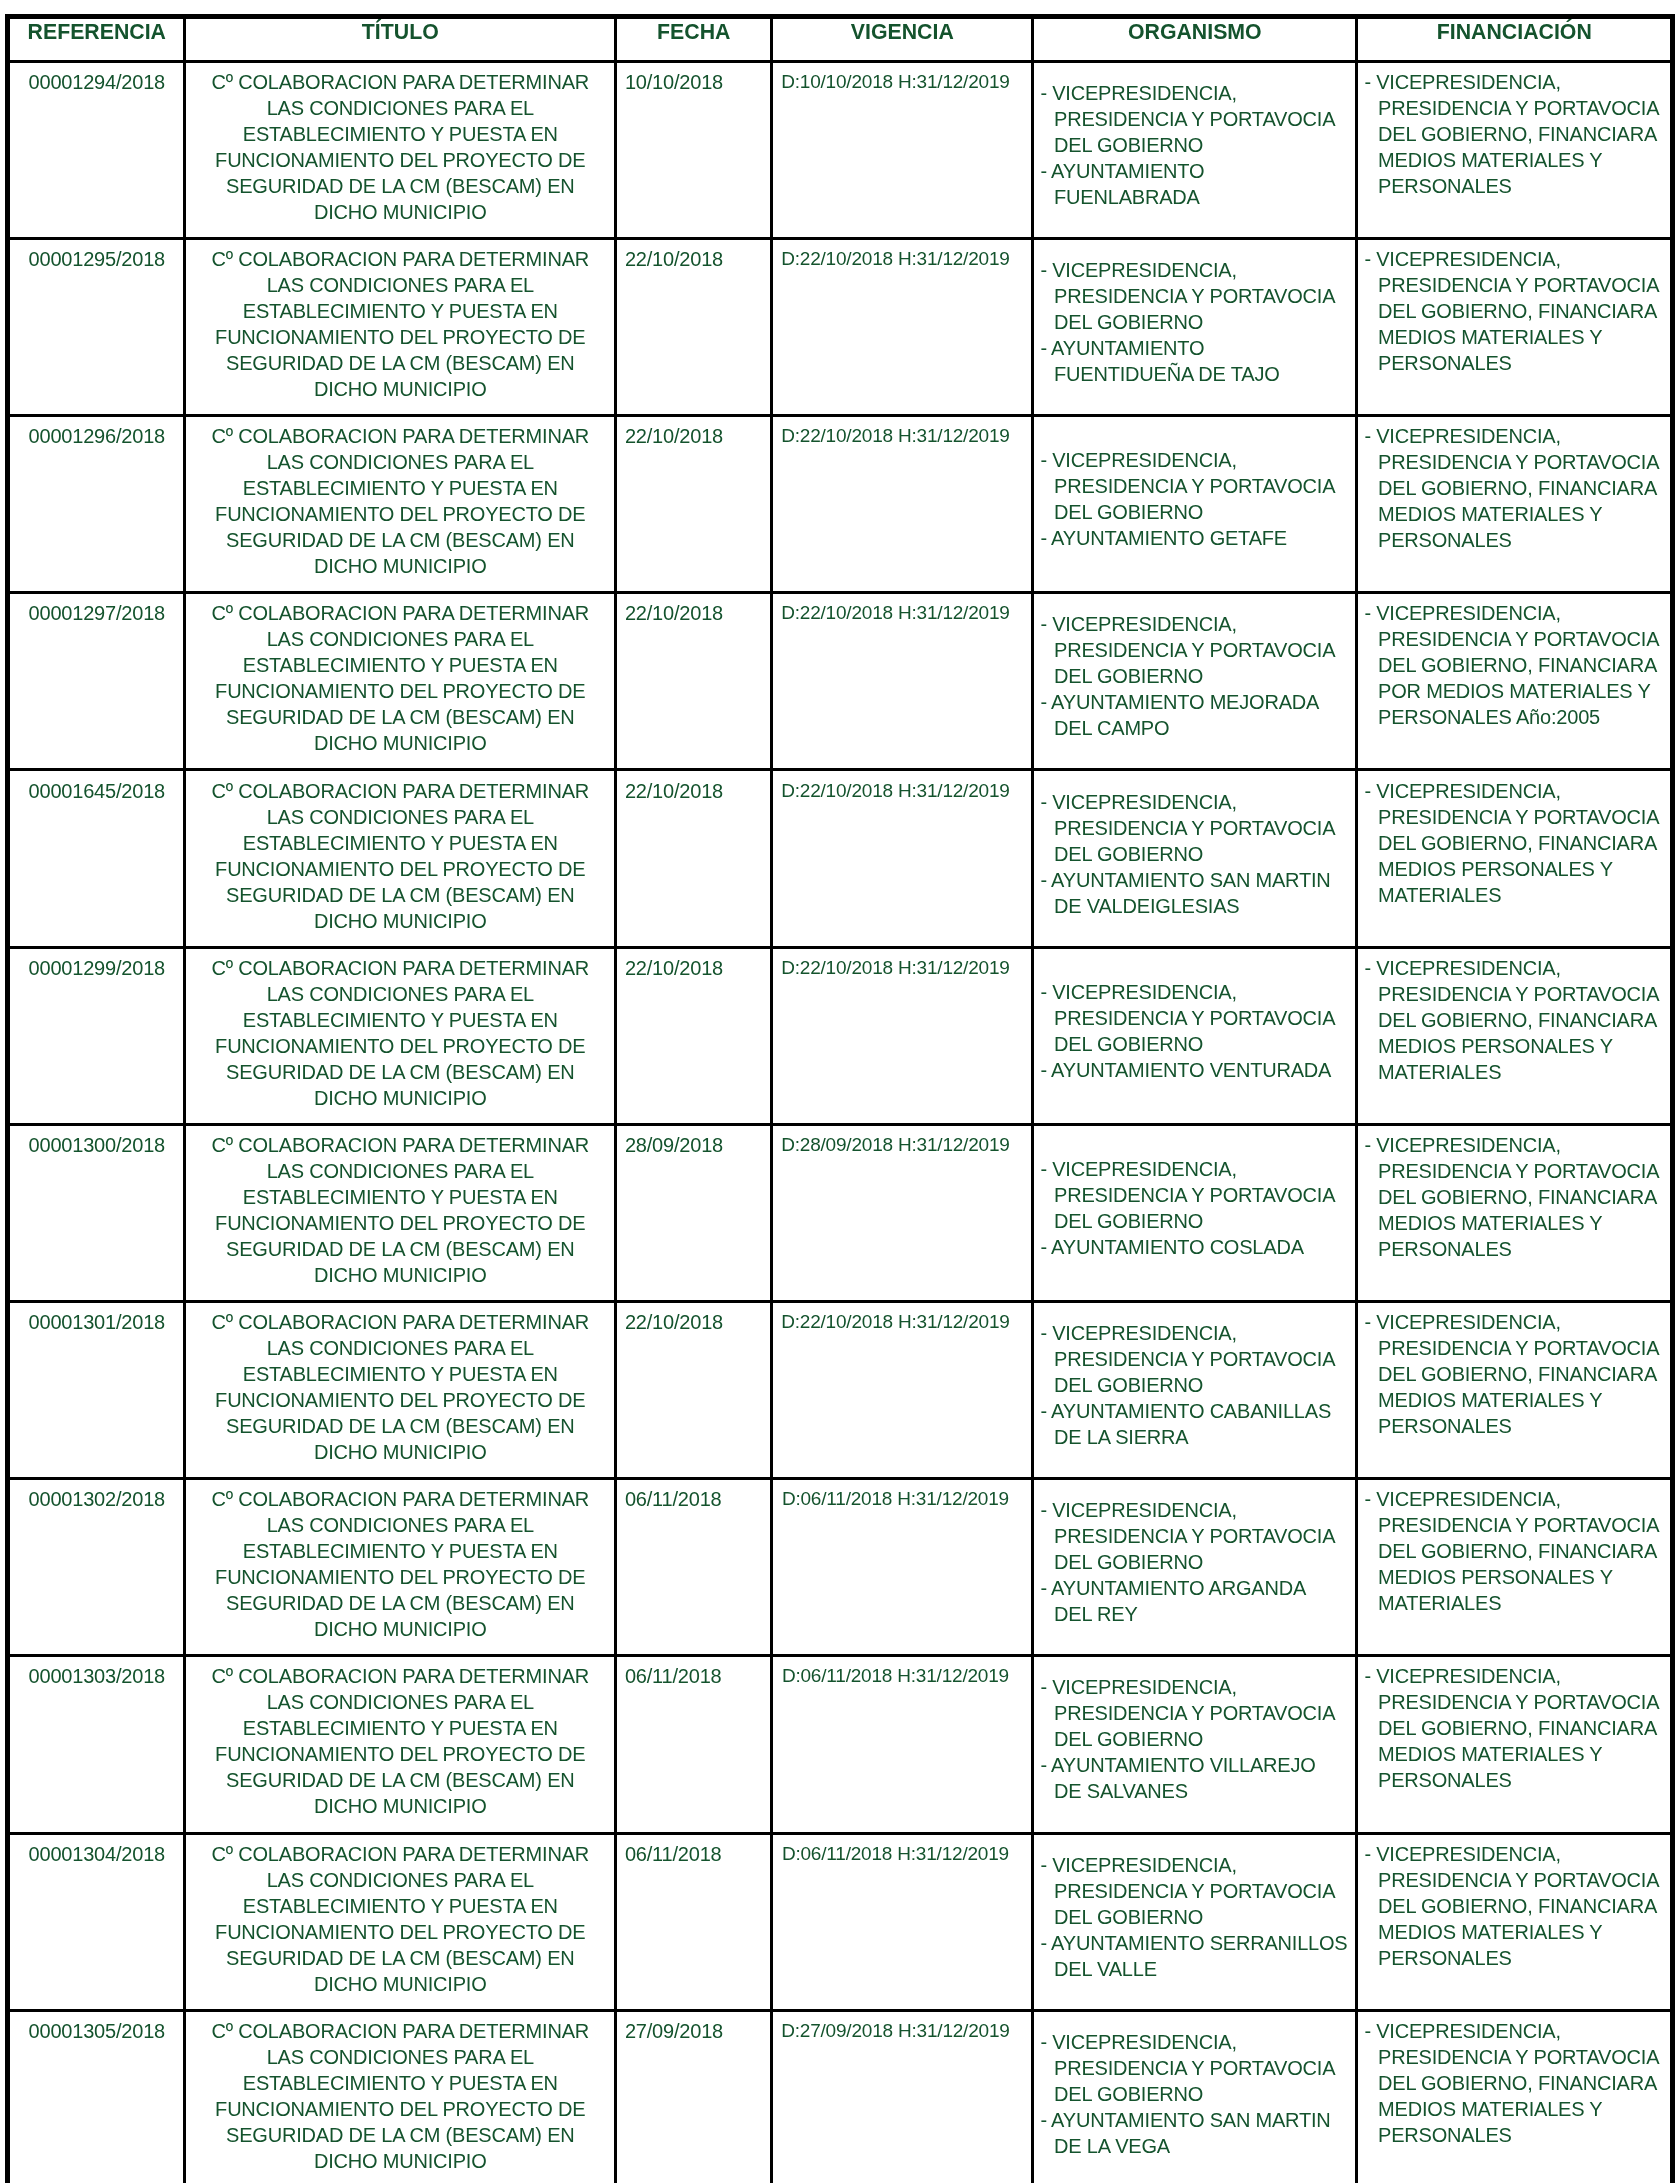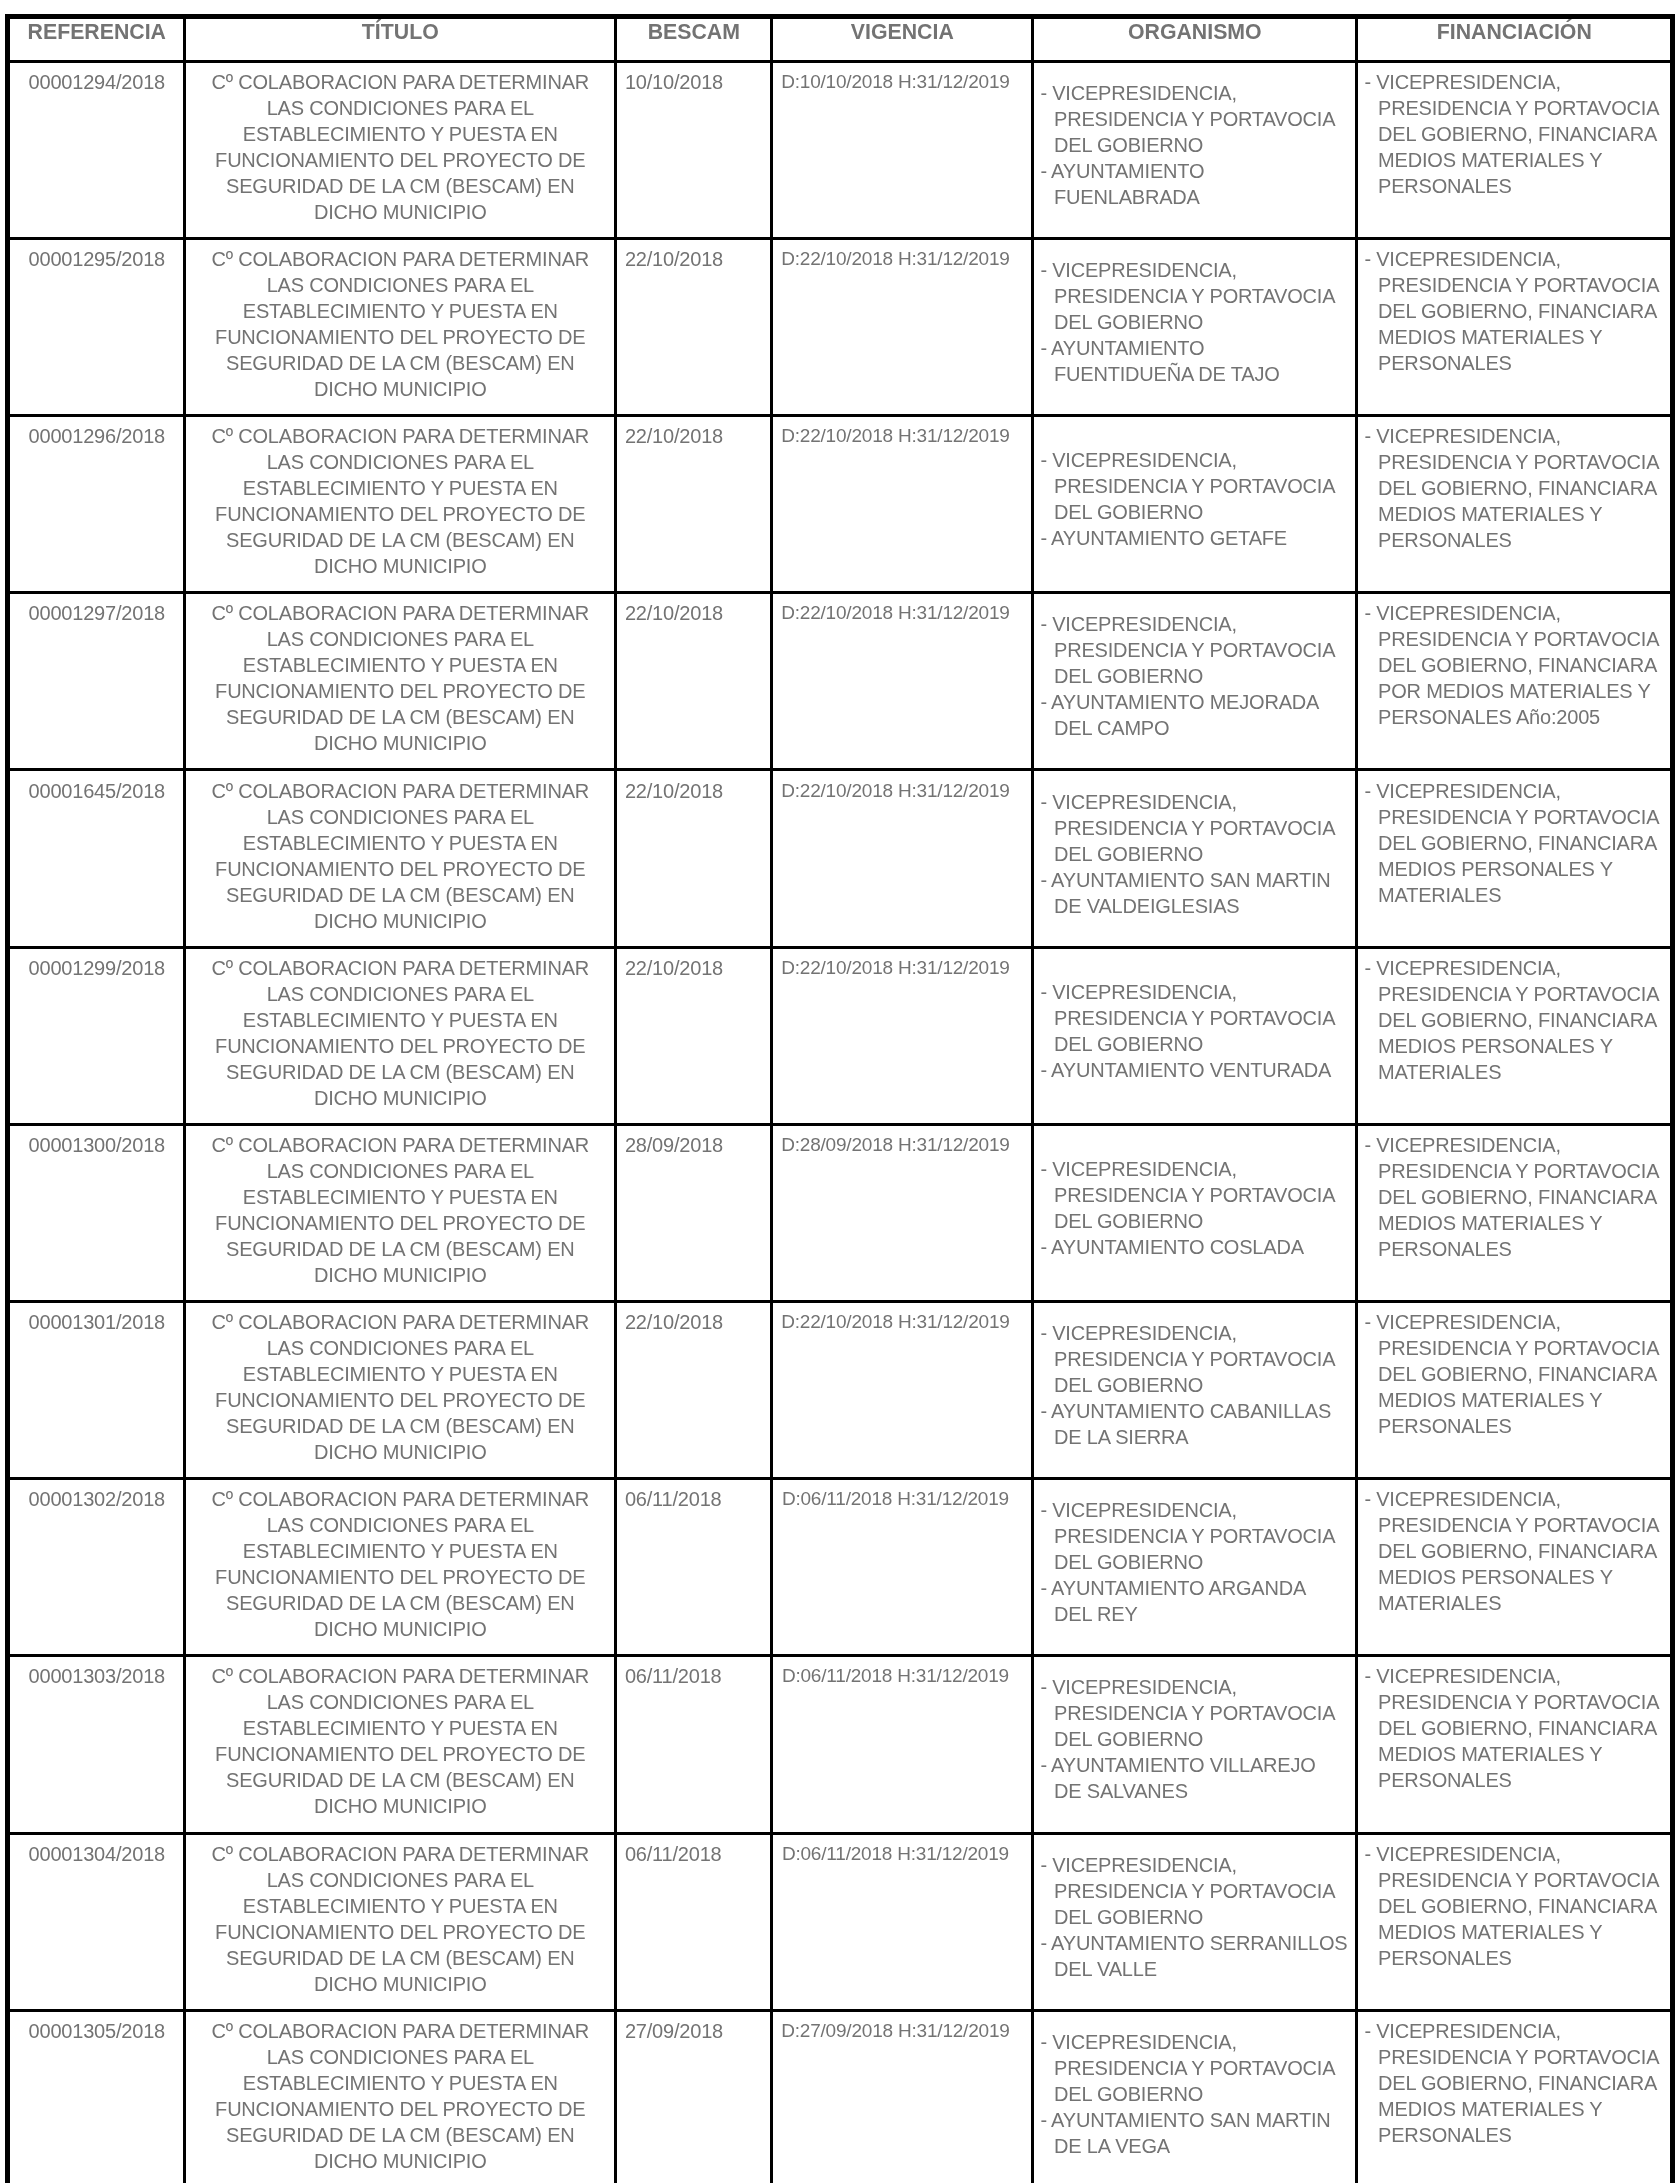--- a/index.html
+++ b/index.html
@@ -2,21 +2,21 @@
 <html style="font-size:12.2px"><head>
 <meta charset="utf-8">
 <style>
   html, body { margin: 0; padding: 0; background: #e8e8e8; }
   .page {
     position: relative;
     width: 1677px;
     height: 2183px;
     background: #ffffff;
     font-family: "Liberation Sans", sans-serif;
-    color: #737373;
+    color: #14532d;
     overflow: hidden;
   }
   table.conv-table {
     position: absolute;
     left: 5.3px;
     top: 13.7px;
     width: 1664px;
     border-collapse: collapse;
     table-layout: fixed;
     border: 5.3px solid #000;
@@ -75,21 +75,21 @@
       <col class="col-titulo">
       <col class="col-fecha">
       <col class="col-vigencia">
       <col class="col-organismo">
       <col class="col-financiacion">
     </colgroup>
     <thead>
       <tr>
         <th>REFERENCIA</th>
         <th>TÍTULO</th>
-        <th>BESCAM</th>
+        <th>FECHA</th>
         <th>VIGENCIA</th>
         <th>ORGANISMO</th>
         <th>FINANCIACIÓN</th>
       </tr>
     </thead>
     <tbody>
         <tr>
       <td class="c-referencia">00001294/2018</td>
       <td class="c-titulo">Cº COLABORACION PARA DETERMINAR LAS CONDICIONES PARA EL ESTABLECIMIENTO Y PUESTA EN FUNCIONAMIENTO DEL PROYECTO DE SEGURIDAD DE LA CM (BESCAM) EN DICHO MUNICIPIO</td>
       <td class="c-fecha">10/10/2018</td>

